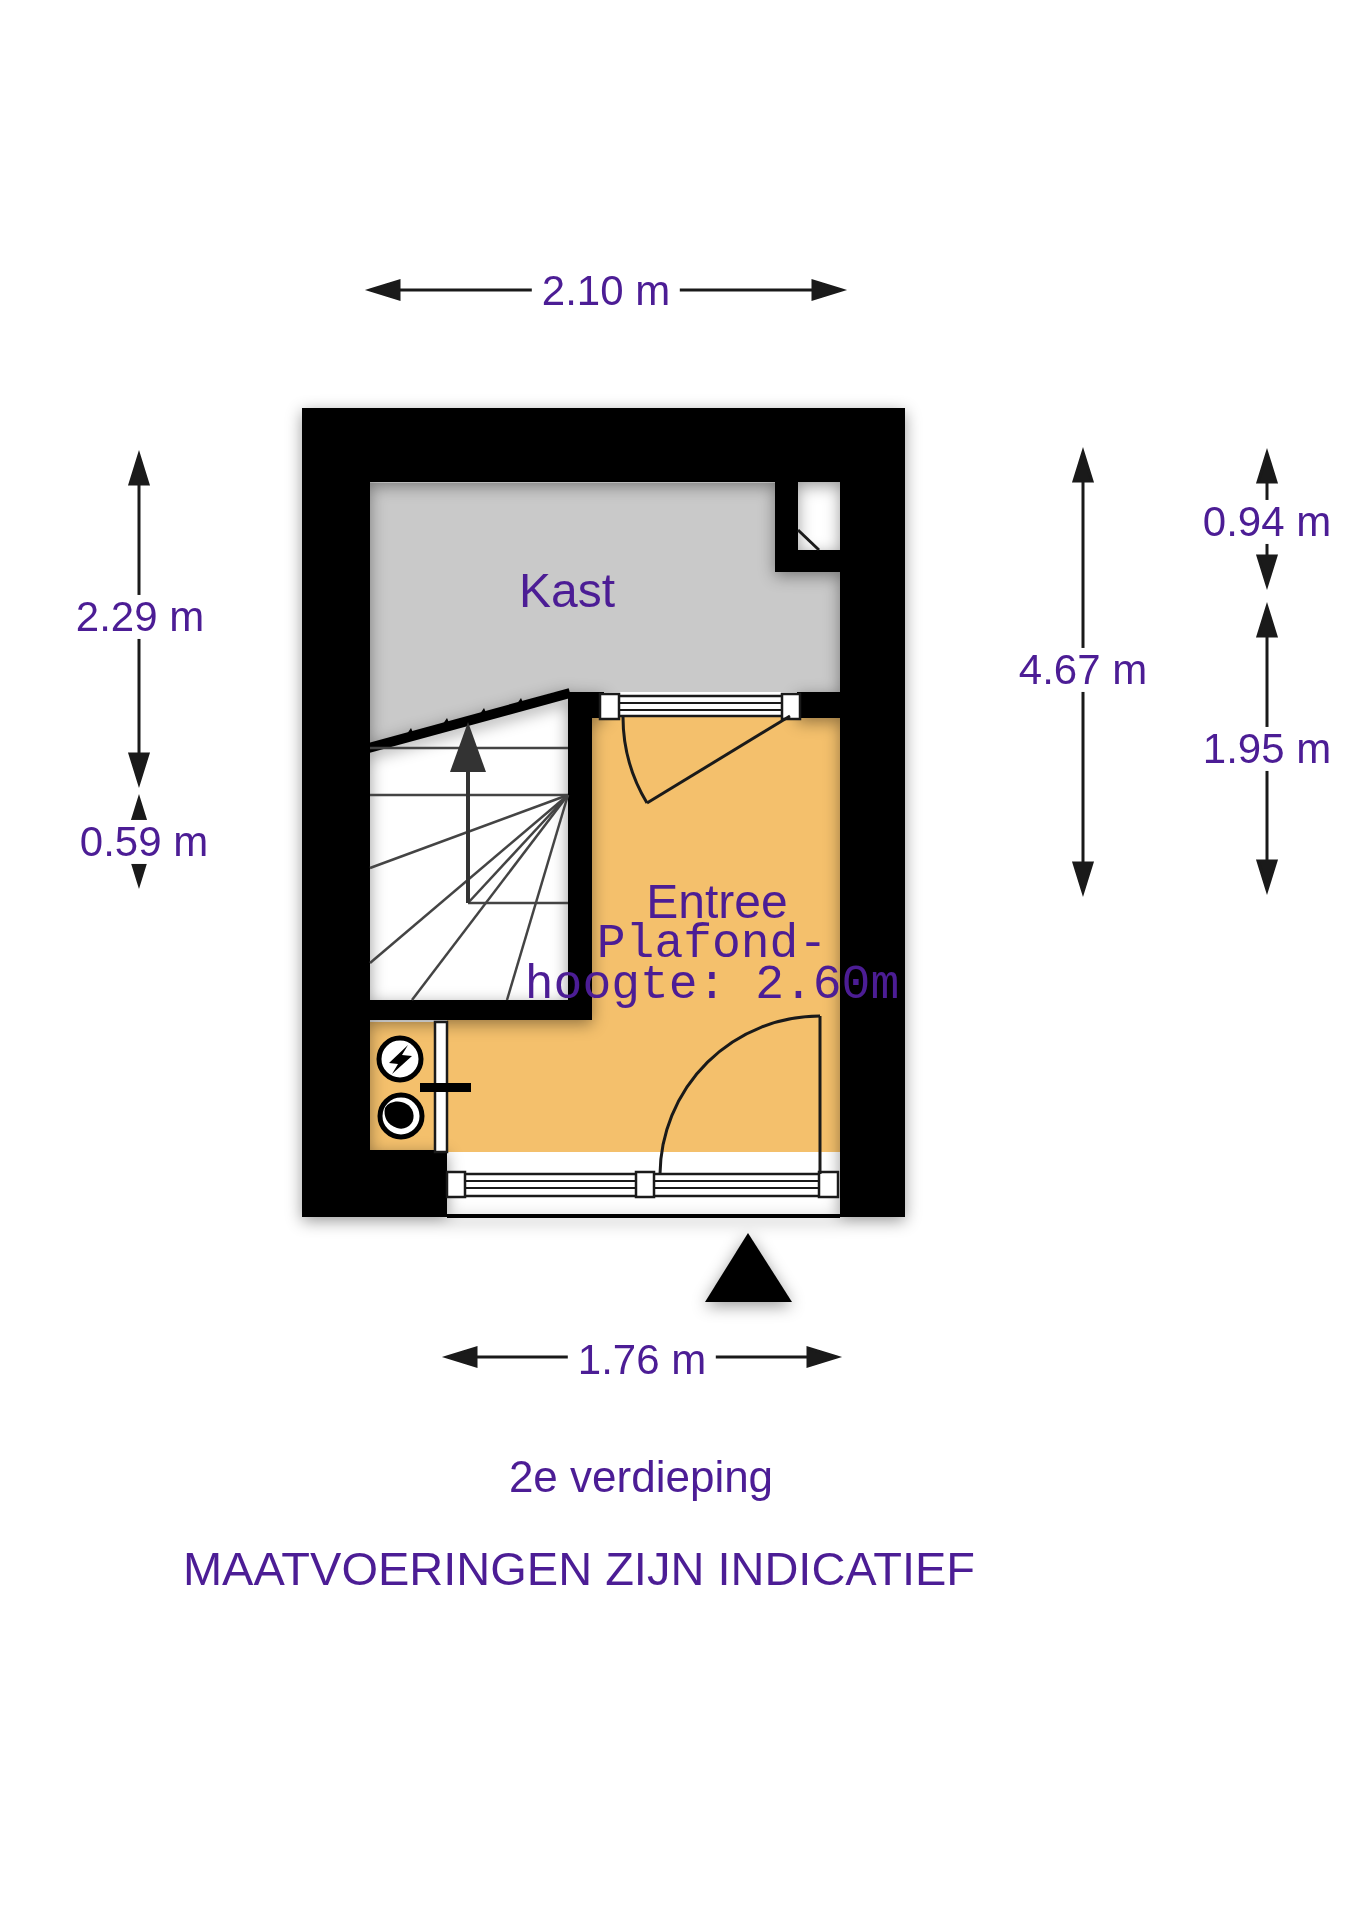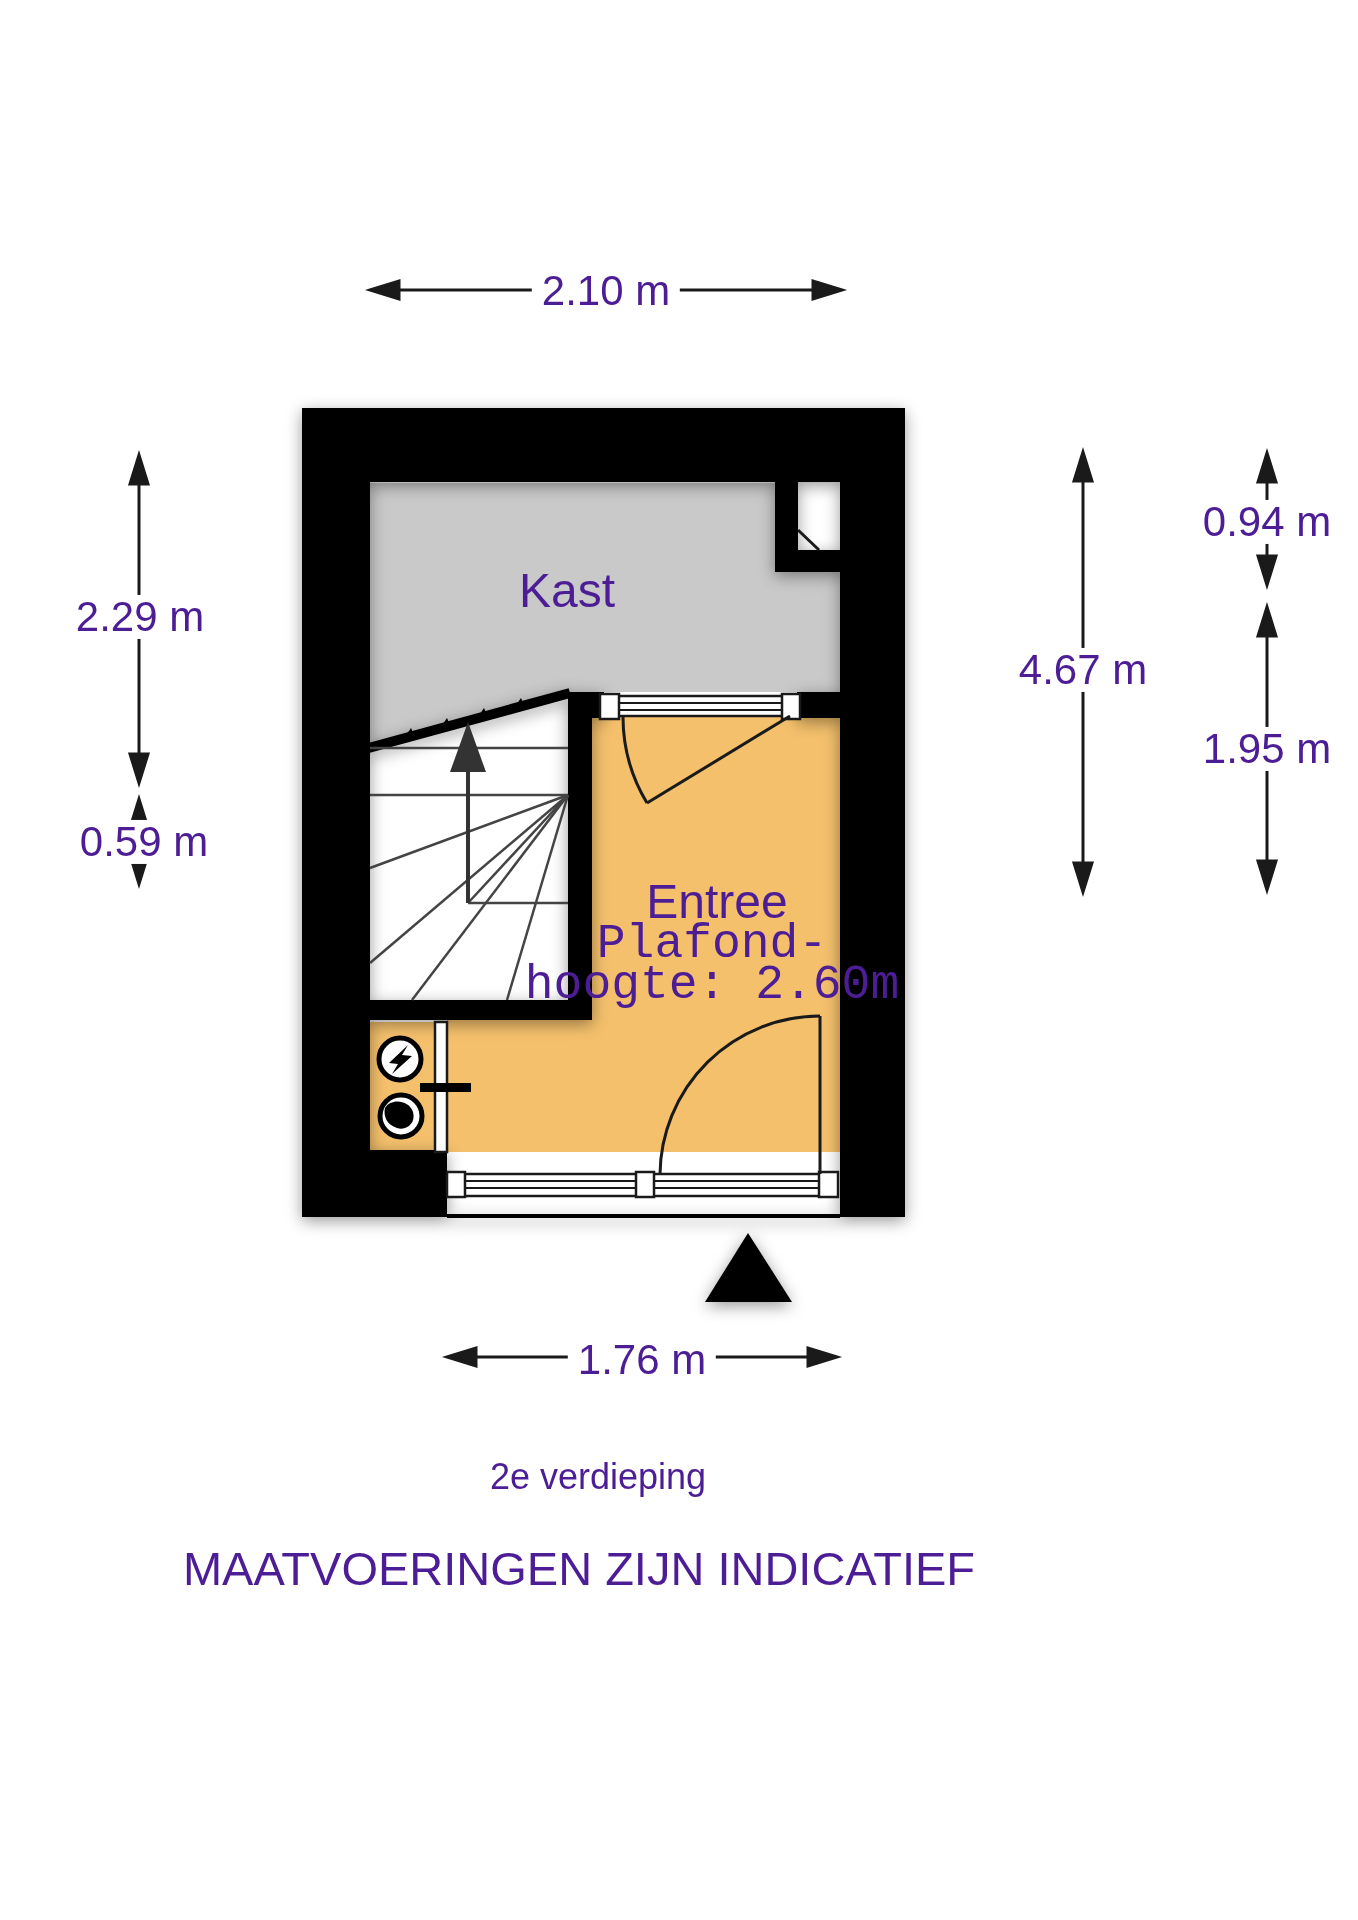--- a/index.html
+++ b/index.html
@@ -5,21 +5,21 @@
   html,body{margin:0;padding:0;background:#ffffff;}
   body{width:1358px;height:1920px;position:relative;overflow:hidden;
        font-family:"Liberation Sans","DejaVu Sans",sans-serif;color:#111;}
   .stage{position:absolute;left:0;top:0;width:1358px;height:1920px;}
   svg{position:absolute;left:0;top:0;}
   .lbl{position:absolute;transform:translate(-50%,-50%);white-space:nowrap;
        color:#4c1d95;line-height:1.05;text-align:center;}
   .dim{font-size:42px;background:#ffffff;padding:0 10px;}
   .room{font-size:48px;background:transparent;}
   .sub{font-size:48px;font-family:Liberation Mono, monospace;}
-  .floor{font-size:36px;}
+  .floor{font-size:44px;margin-left:43px;}
   .disc1{font-size:47px;}
   .disc2{font-size:46px;}
   .shadowed{filter:drop-shadow(0px 4px 8px rgba(0,0,0,0.40));}
 </style>
 </head>
 <body>
 
 <div class="stage">
 
   <svg width="1358" height="1920" viewBox="0 0 1358 1920">

